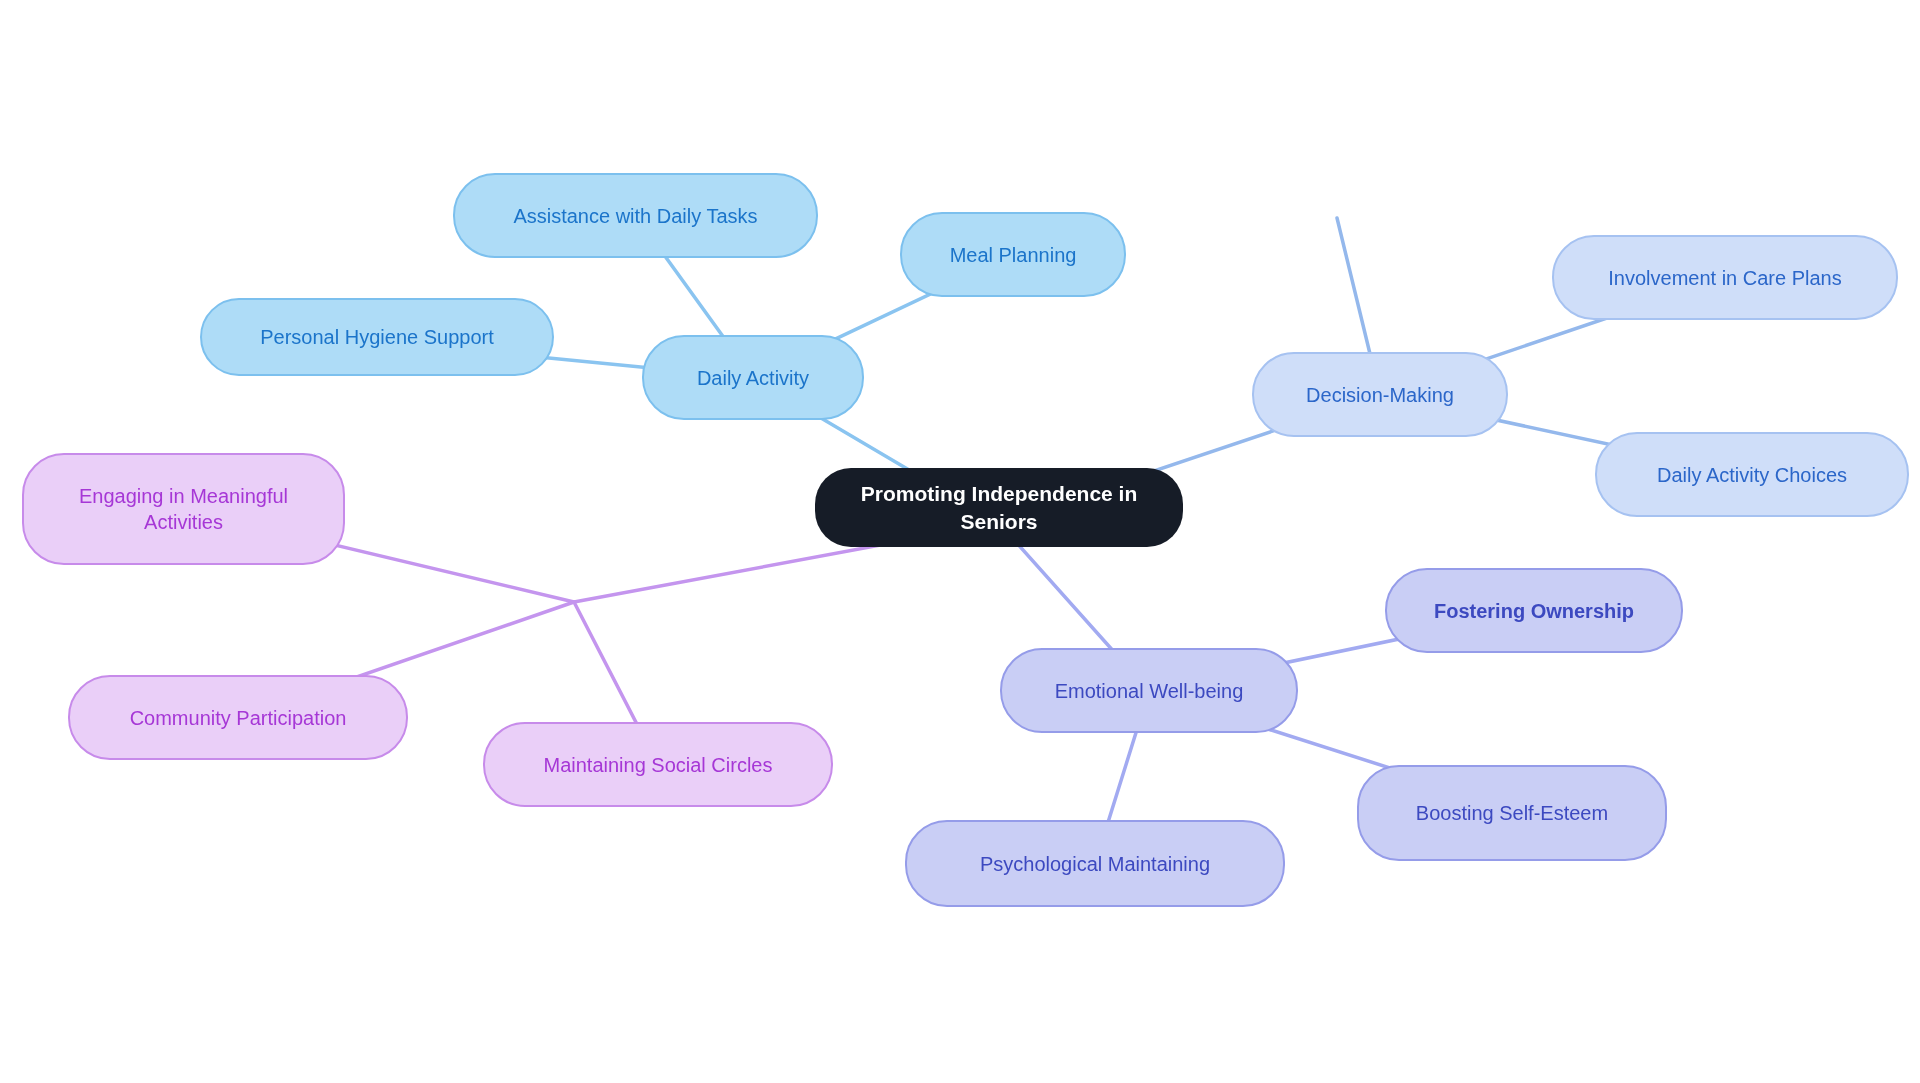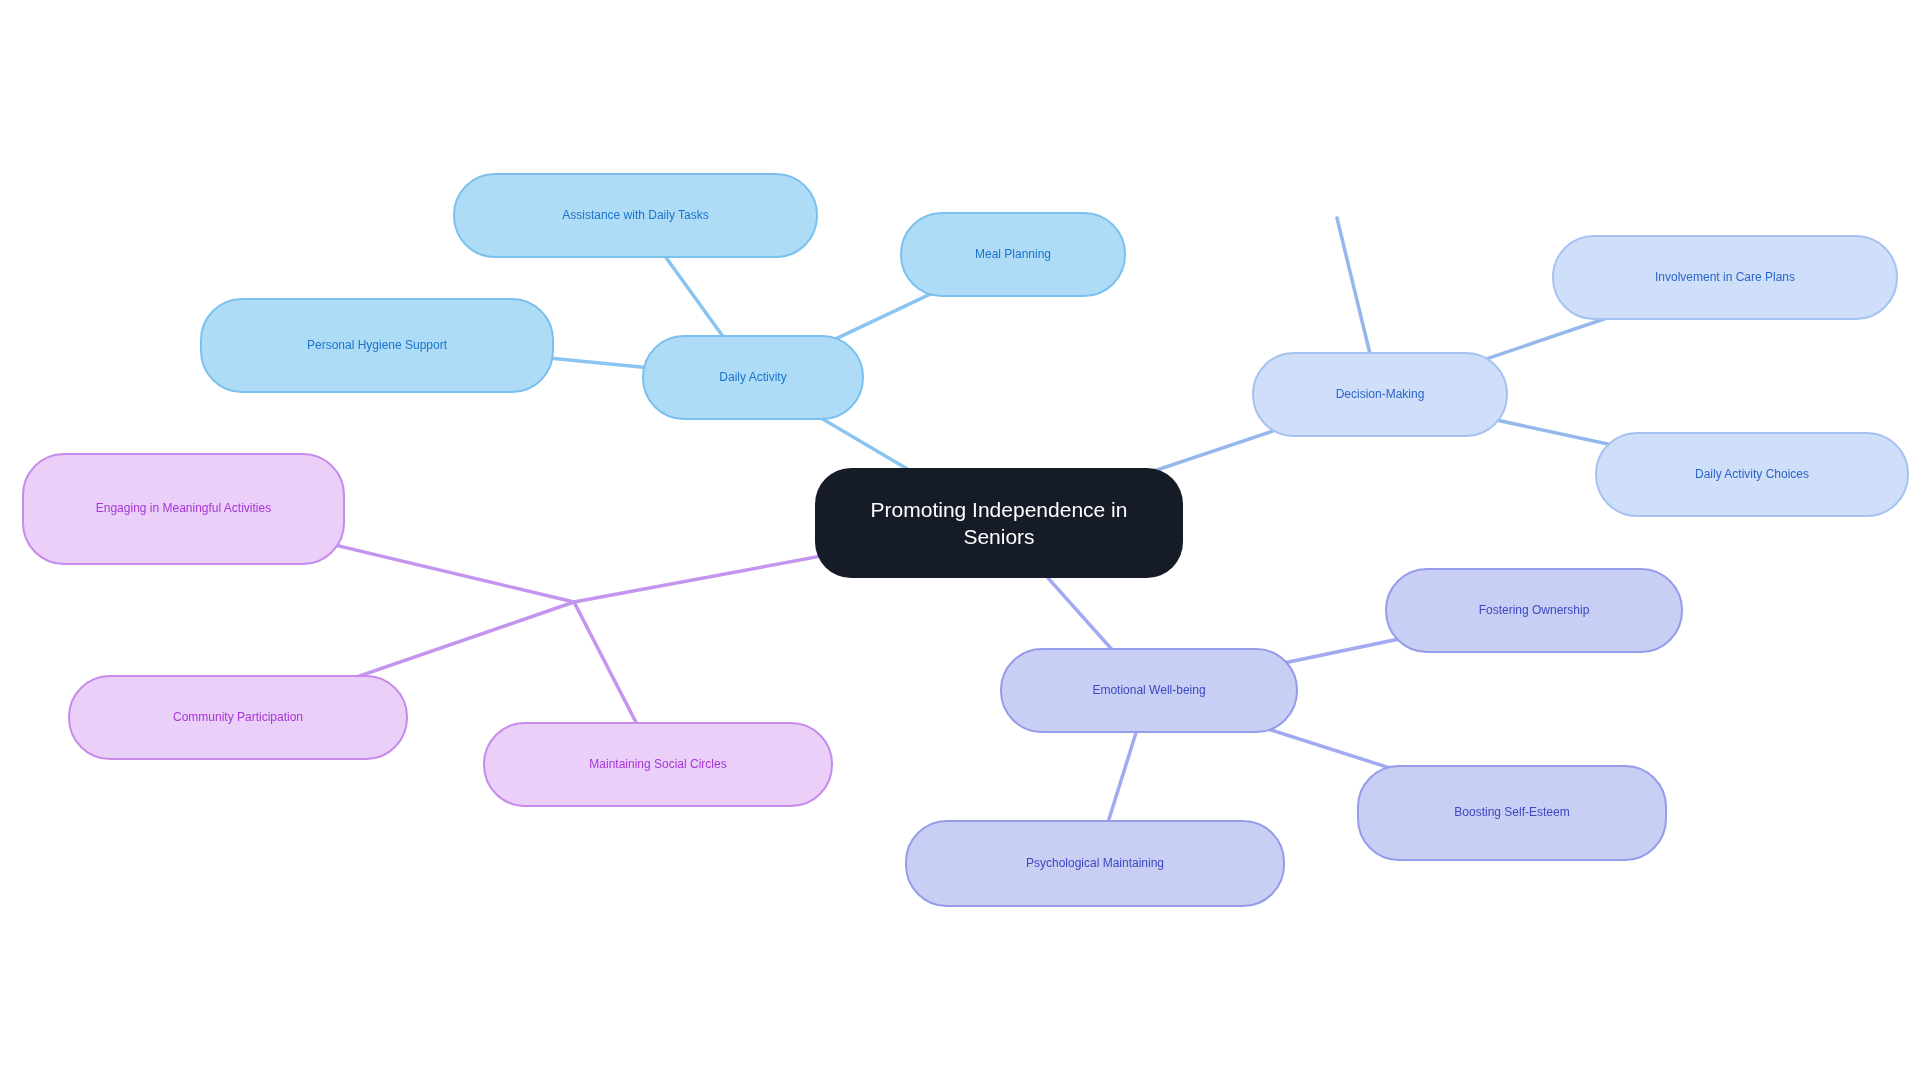--- a/index.html
+++ b/index.html
@@ -36,21 +36,21 @@
 
   .node {
     position: absolute;
     box-sizing: border-box;
     display: flex;
     align-items: center;
     justify-content: center;
     text-align: center;
     border: 2px solid transparent;
     border-radius: 42px;
-    font-size: 12px;
+    font-size: 20px;
     line-height: 1.3;
     padding: 0 20px;
     cursor: pointer;
     user-select: none;
   }
   .theme-daily {
     background: var(--daily-fill);
     border-color: var(--daily-border);
     color: var(--daily-text);
   }
@@ -100,34 +100,34 @@
 
     <line class="edge social" x1="574" y1="602" x2="184" y2="509"></line>
     <line class="edge social" x1="574" y1="602" x2="238" y2="718"></line>
     <line class="edge social" x1="574" y1="602" x2="658" y2="765"></line>
 
     <line class="edge emotional" x1="1149" y1="691" x2="1534" y2="611"></line>
     <line class="edge emotional" x1="1149" y1="691" x2="1512" y2="807"></line>
     <line class="edge emotional" x1="1149" y1="691" x2="1095" y2="864"></line>
   </svg>
 
-  <div class="node central" style="left:815px; top:468px; width:368px; height:110px;">
+  <div class="node central" style="left:815px; top:468px; width:368px; height:79px;font-weight:bold;">
     <span>Promoting Independence in Seniors</span>
   </div>
 
   <div class="node theme-daily" style="left:642px; top:335px; width:222px; height:85px;">
     <span>Daily Activity</span>
   </div>
   <div class="node theme-daily" style="left:453px; top:173px; width:365px; height:85px;">
     <span>Assistance with Daily Tasks</span>
   </div>
   <div class="node theme-daily" style="left:900px; top:212px; width:226px; height:85px;">
     <span>Meal Planning</span>
   </div>
-  <div class="node theme-daily" style="left:200px; top:298px; width:354px; height:95px;">
+  <div class="node theme-daily" style="left:200px; top:298px; width:354px; height:78px;">
     <span>Personal Hygiene Support</span>
   </div>
 
   <div class="node theme-decision" style="left:1252px; top:352px; width:256px; height:85px;">
     <span>Decision-Making</span>
   </div>
   <div class="node theme-decision" style="left:1552px; top:235px; width:346px; height:85px;">
     <span>Involvement in Care Plans</span>
   </div>
   <div class="node theme-decision" style="left:1595px; top:432px; width:314px; height:85px;">
@@ -140,21 +140,21 @@
   <div class="node theme-social" style="left:68px; top:675px; width:340px; height:85px;">
     <span>Community Participation</span>
   </div>
   <div class="node theme-social" style="left:483px; top:722px; width:350px; height:85px;">
     <span>Maintaining Social Circles</span>
   </div>
 
   <div class="node theme-emotional" style="left:1000px; top:648px; width:298px; height:85px;">
     <span>Emotional Well-being</span>
   </div>
-  <div class="node theme-emotional" style="left:1385px; top:568px; width:298px; height:85px;">
+  <div class="node theme-emotional" style="left:1385px; top:568px; width:298px; height:85px;font-weight:bold;">
     <span>Fostering Ownership</span>
   </div>
   <div class="node theme-emotional" style="left:1357px; top:765px; width:310px; height:96px;">
     <span>Boosting Self-Esteem</span>
   </div>
   <div class="node theme-emotional" style="left:905px; top:820px; width:380px; height:87px;">
     <span>Psychological Maintaining</span>
   </div>
 
 </div>

